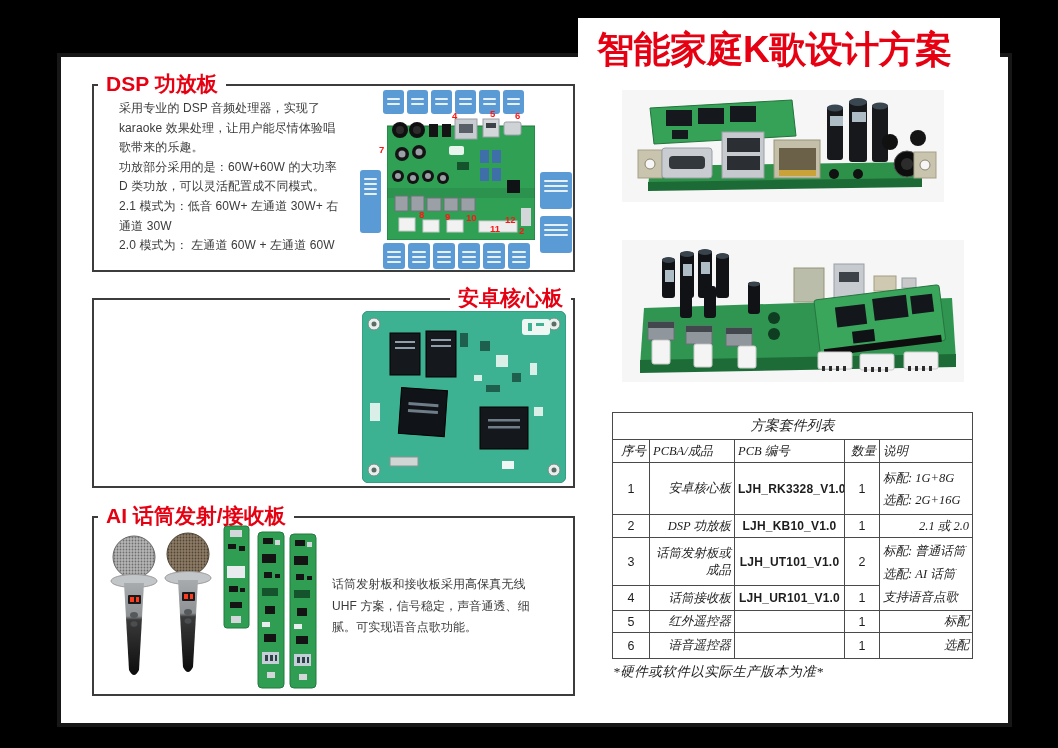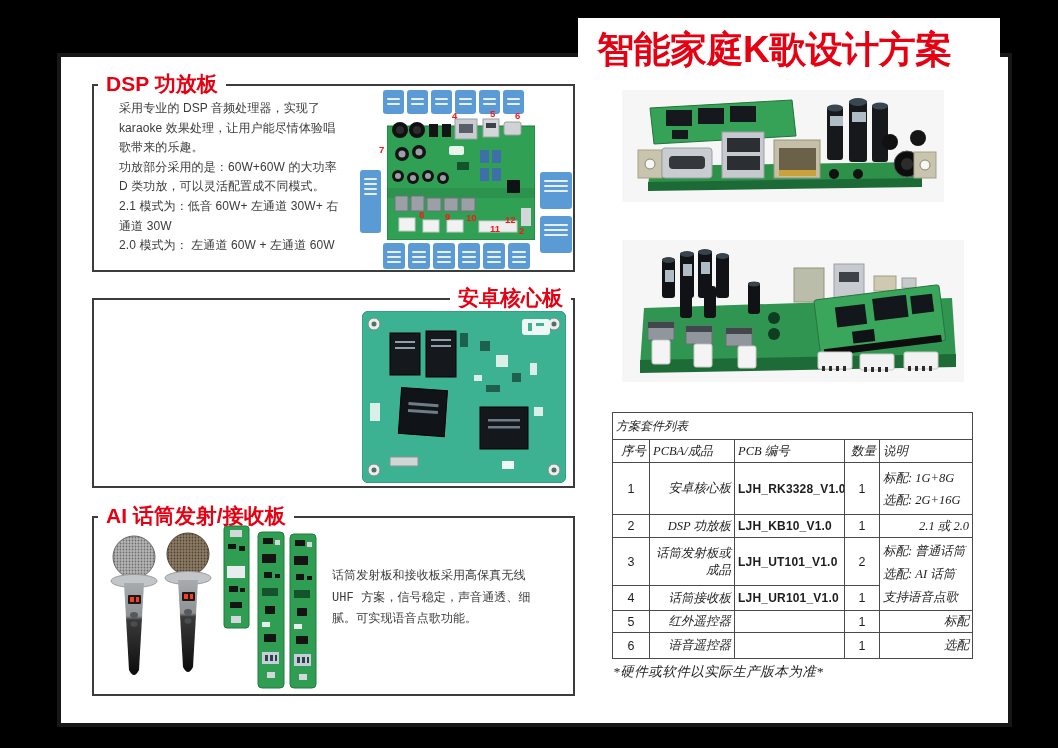--- a/index.html
+++ b/index.html
@@ -22,21 +22,21 @@
   .box-ai  {left:31px;top:459px;width:479px;height:176px;}
   .box-title{position:absolute;top:-14px;background:#fff;color:#e60012;
              font-size:21px;font-weight:800;line-height:24px;padding:0 8px;white-space:nowrap;}
   .bt-left{left:4px;}
   .bt-right{right:2px;}
 
   .body-text{position:absolute;color:#3a3a3a;font-size:12px;line-height:19.6px;
              white-space:pre-line;letter-spacing:0.1px;}
   .dsp-text {left:25px;top:13px;width:250px;}
   .core-text{left:25px;top:27px;width:250px;}
-  .ai-text  {left:238px;top:48px;width:238px;line-height:21.5px;font-family:Liberation Mono, monospace;}
+  .ai-text  {left:238px;top:56px;width:238px;line-height:21.5px;}
 
   
   .dsp-figure{position:absolute;left:266px;top:4px;width:212px;height:178px;}
   .callout{position:absolute;background:#5b9bd5;border-radius:3px;padding-top:5px;box-sizing:border-box;}
   .callout i{display:block;height:2px;background:rgba(255,255,255,.85);margin:3px 4px;border-radius:1px;}
   .co-row{position:absolute;display:flex;gap:3px;}
   .co-row .callout{position:static;width:21px;height:24px;}
   .co-top{left:23px;top:0;}
   .co-bottom{left:23px;top:153px;}
   .co-bottom .callout{width:22px;height:26px;}
@@ -55,29 +55,29 @@
   .photo2{left:561px;top:183px;width:342px;height:142px;}
 
   
   .ai-art{position:absolute;left:4px;top:6px;}
 
   
   .kit-table{position:absolute;left:551px;top:355px;width:360px;border-collapse:collapse;
              font-family:"Liberation Serif",serif;font-style:italic;color:#1d1d1d;
              font-size:12.5px;table-layout:fixed;}
   .kit-table td{border:1.5px solid #4a4a4a;padding:1px 3px;vertical-align:middle;overflow:hidden;}
-  .t-title td{text-align:left;font-size:12px;height:24px;margin-left:48px;}
+  .t-title td{text-align:center;font-size:14px;height:24px;margin-left:48px;}
   .t-head td{height:20px;}
   .rA td{height:49px;} .rB td{height:20px;} .rC td{height:45px;}
   .rD td{height:22px;} .rE td{height:19px;} .rF td{height:23px;}
   .c-center{text-align:right;margin-left:44px;}
   .c-left{text-align:left;padding-left:4px;}
   .c-num{font-family:"Liberation Sans",sans-serif;font-style:normal;text-align:center;}
   .c-code{font-family:"Liberation Sans",sans-serif;font-style:normal;font-weight:700;
-          font-size:12px;text-align:left;padding-left:4px;letter-spacing:0.2px;}
+          font-size:12px;text-align:center;padding-left:4px;letter-spacing:0.2px;}
   .pre{white-space:pre-line;line-height:22px;}
   .pre3{white-space:pre-line;line-height:23px;}
   .footnote{position:absolute;left:552px;top:606px;font-family:"Liberation Serif",serif;
             font-style:italic;font-size:13.5px;color:#1d1d1d;letter-spacing:0.5px;text-align:right;}
 </style>
 </head>
 <body>
 
 <div class="page">
 

